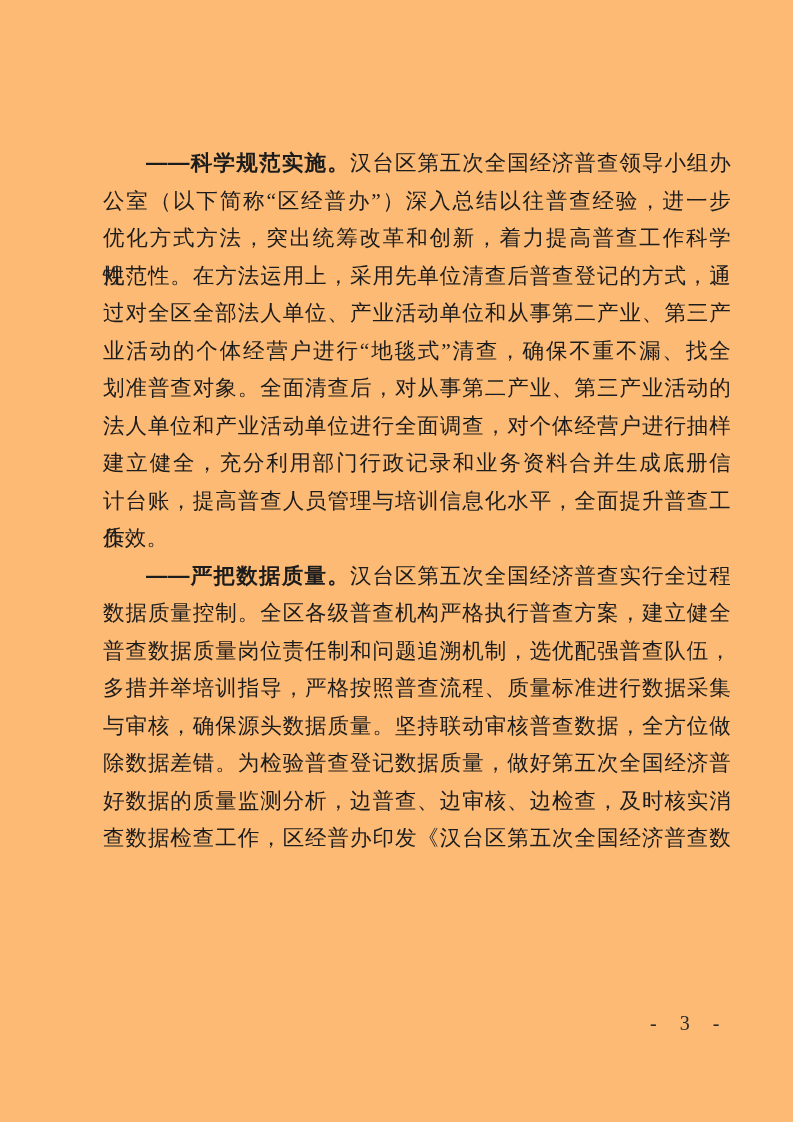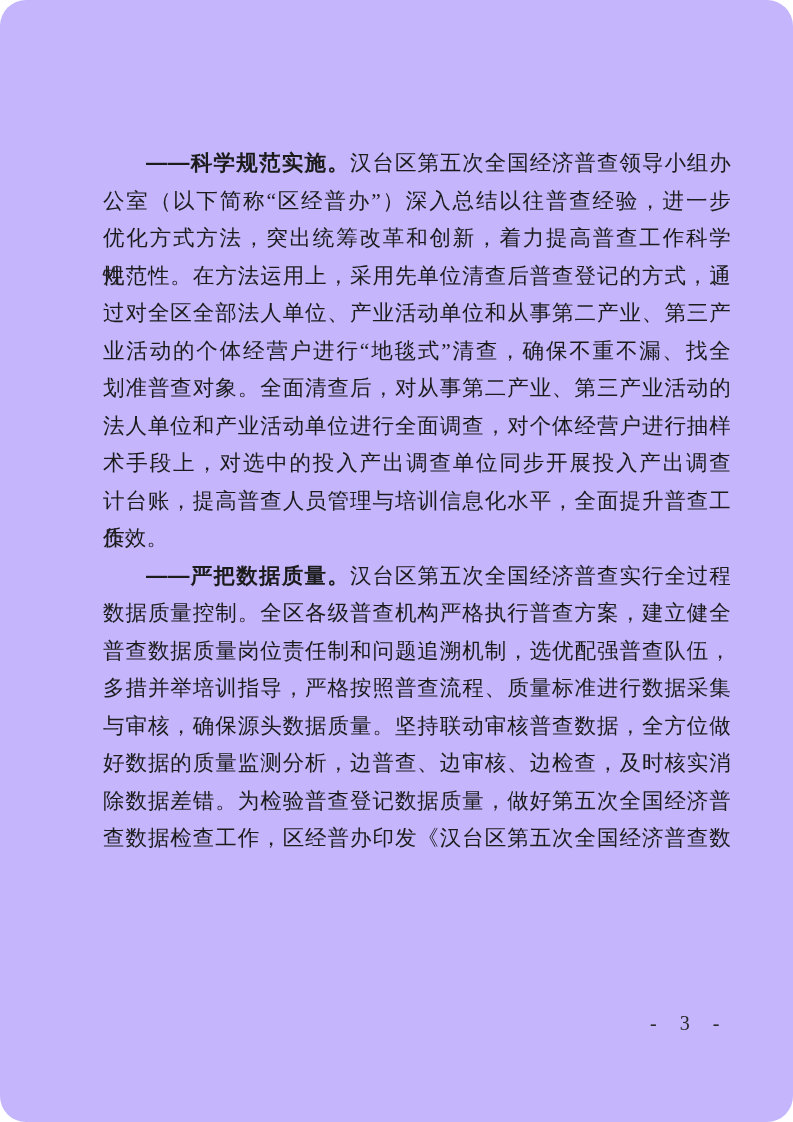--- a/index.html
+++ b/index.html
@@ -4,25 +4,24 @@
 <style>
   html, body {
     margin: 0;
     padding: 0;
     background: #ffffff;
   }
   .page {
     position: relative;
     width: 793px;
     height: 1122px;
-    background: #c4b5fd;
+    background: #fdba74;
     overflow: hidden;
     font-family: "Liberation Serif", "DejaVu Serif", serif;
     color: #1c1c1c;
-    border-radius: 26px;
   }
   .text-block {
     position: absolute;
     left: 103px;
     top: 145px;
     width: 628px;
   }
   .line {
     height: 37.5px;
     line-height: 37.5px;
@@ -61,29 +60,29 @@
   <div class="text-block">
 
     <div class="line first"><span class="em">——科学规范实施。</span><span>汉台区第五次全国经济普查领导小组办</span></div>
     <div class="line">公室（以下简称“区经普办”）深入总结以往普查经验，进一步</div>
     <div class="line">优化方式方法，突出统筹改革和创新，着力提高普查工作科学性、</div>
     <div class="line">规范性。在方法运用上，采用先单位清查后普查登记的方式，通</div>
     <div class="line">过对全区全部法人单位、产业活动单位和从事第二产业、第三产</div>
     <div class="line">业活动的个体经营户进行“地毯式”清查，确保不重不漏、找全</div>
     <div class="line">划准普查对象。全面清查后，对从事第二产业、第三产业活动的</div>
     <div class="line">法人单位和产业活动单位进行全面调查，对个体经营户进行抽样</div>
-    <div class="line">术手段上，对选中的投入产出调查单位同步开展投入产出调查</div>
+    <div class="line">建立健全，充分利用部门行政记录和业务资料合并生成底册信</div>
     <div class="line">计台账，提高普查人员管理与培训信息化水平，全面提升普查工作</div>
     <div class="line para-end">质效。</div>
 
     <div class="line first"><span class="em">——严把数据质量。</span><span>汉台区第五次全国经济普查实行全过程</span></div>
     <div class="line">数据质量控制。全区各级普查机构严格执行普查方案，建立健全</div>
     <div class="line">普查数据质量岗位责任制和问题追溯机制，选优配强普查队伍，</div>
     <div class="line">多措并举培训指导，严格按照普查流程、质量标准进行数据采集</div>
     <div class="line">与审核，确保源头数据质量。坚持联动审核普查数据，全方位做</div>
+    <div class="line">除数据差错。为检验普查登记数据质量，做好第五次全国经济普</div>
     <div class="line">好数据的质量监测分析，边普查、边审核、边检查，及时核实消</div>
-    <div class="line">除数据差错。为检验普查登记数据质量，做好第五次全国经济普</div>
     <div class="line">查数据检查工作，区经普办印发《汉台区第五次全国经济普查数</div>
 
   </div>
 
   <div class="page-number">- 3 -</div>
 </div>
 
 </body></html>

